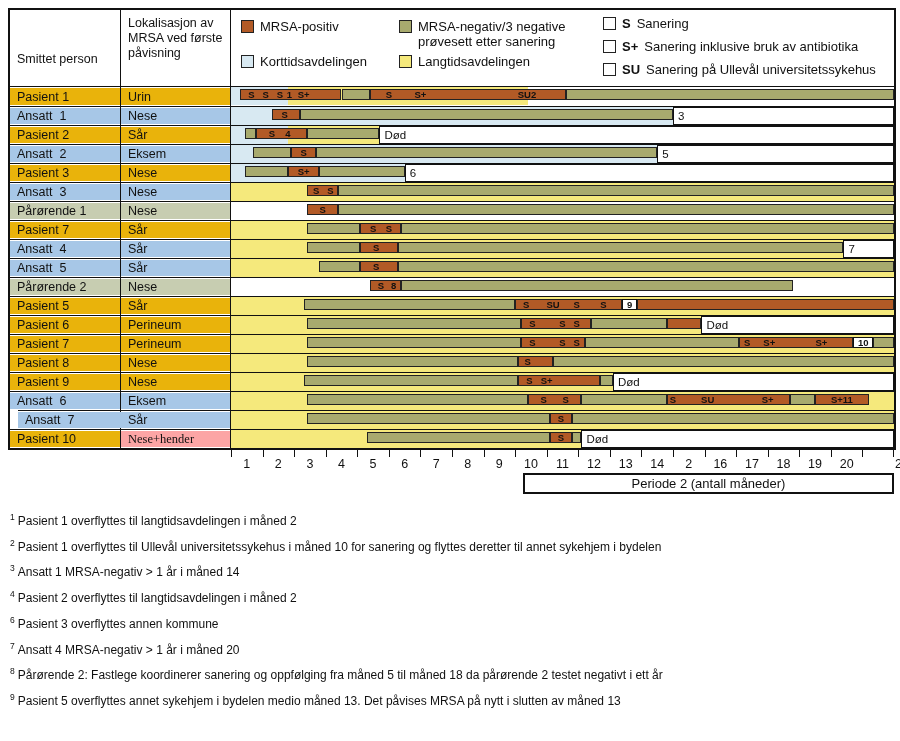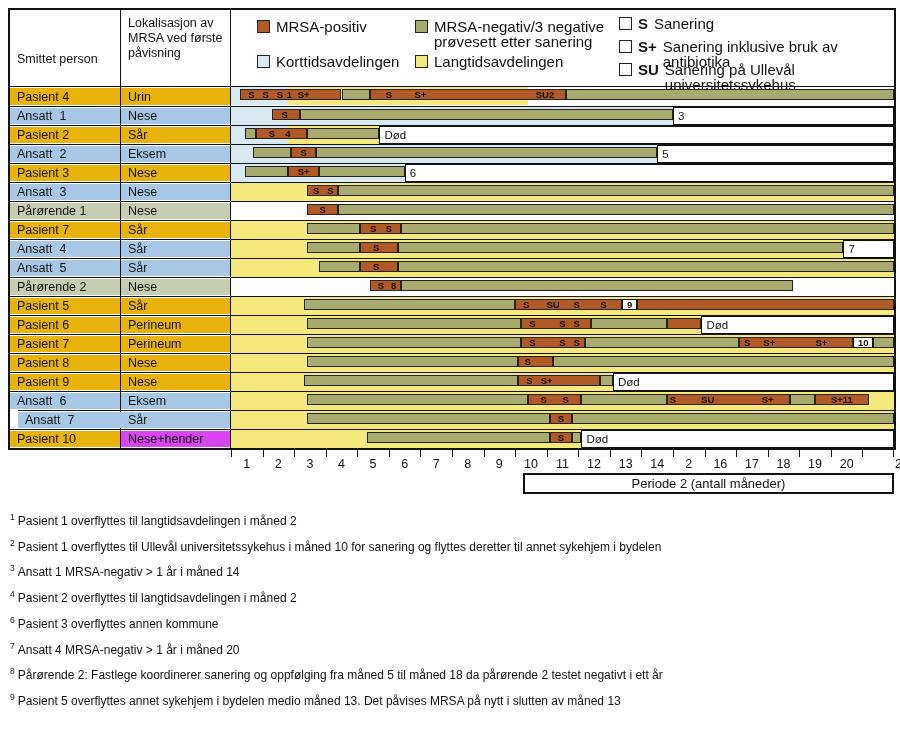--- a/index.html
+++ b/index.html
@@ -12,21 +12,21 @@
   .vline{position:absolute;top:0;bottom:0;width:1px;background:#111;}
   #hline-header{position:absolute;left:0;right:0;top:76px;height:1px;background:#111;}
 
   
   .hcell{position:absolute;top:0;height:76px;font-size:12.5px;line-height:15px;box-sizing:border-box;}
   #hcell-person{left:0;width:110px;padding:42px 0 0 7px;}
   #hcell-site{left:111px;width:109px;padding:6px 0 0 7px;}
 
   
   #legend{position:absolute;left:221px;top:0;width:663px;height:76px;}
-  .leg{position:absolute;font-size:15px;line-height:14.5px;white-space:nowrap;display:flex;align-items:flex-start;margin-left:16px;}
+  .leg{position:absolute;font-size:13px;line-height:14.5px;white-space:nowrap;display:flex;align-items:flex-start;}
   .leg .sw{width:13px;height:13px;border:1px solid #222;display:inline-block;margin-right:6px;flex:0 0 auto;box-sizing:border-box;}
   .leg .k{font-weight:bold;margin-right:6px;}
   .leg .t{white-space:normal;}
 
   
   .lrow{position:absolute;height:19px;box-sizing:border-box;}
   .lrow.bt{border-top:1px solid #111;}
   .lfill{position:absolute;left:0;right:0;top:1px;bottom:1px;display:flex;align-items:center;padding-left:7px;font-size:12.5px;box-sizing:border-box;white-space:pre;}
 
   
@@ -95,21 +95,21 @@
             <span class="t">Sanering på Ullevål universitetssykehus</span>
           </div>
         </div>
 
       <div class="vline" style="left:110px;"></div>
       <div class="vline" style="left:220px;"></div>
       <div id="hline-header"></div>
 
       <div id="labels-person">
           <div class="lrow" style="left: 0px; top: 77px; width: 110px;">
-            <div class="lfill" style="background: rgb(233, 179, 11);">Pasient 4</div>
+            <div class="lfill" style="background: rgb(233, 179, 11);">Pasient 1</div>
           </div>
           <div class="lrow bt" style="left: 0px; top: 96px; width: 110px;">
             <div class="lfill" style="background: rgb(167, 199, 231);">Ansatt  1</div>
           </div>
           <div class="lrow bt" style="left: 0px; top: 115px; width: 110px;">
             <div class="lfill" style="background: rgb(233, 179, 11);">Pasient 2</div>
           </div>
           <div class="lrow bt" style="left: 0px; top: 134px; width: 110px;">
             <div class="lfill" style="background: rgb(167, 199, 231);">Ansatt  2</div>
           </div>
@@ -208,39 +208,39 @@
           <div class="lrow bt" style="left: 111px; top: 362px; width: 109px;">
             <div class="lfill" style="background: rgb(233, 179, 11);">Nese</div>
           </div>
           <div class="lrow bt" style="left: 111px; top: 381px; width: 109px;">
             <div class="lfill" style="background: rgb(167, 199, 231);">Eksem</div>
           </div>
           <div class="lrow bt" style="left: 111px; top: 400px; width: 109px;">
             <div class="lfill" style="background: rgb(167, 199, 231);">Sår</div>
           </div>
           <div class="lrow bt" style="left: 111px; top: 419px; width: 109px;">
-            <div class="lfill" style="background: #d946ef;">Nese+hender</div>
+            <div class="lfill" style="background: #fca5a5; font-family: Liberation Serif, serif;">Nese+hender</div>
           </div>
         </div>
       <div id="rows">
           <div class="crow" style="top: 0px;">
             <div class="dep" style="left: 0px; width: 56.8286px; background: rgb(216, 233, 242);"></div>
             <div class="dep" style="left: 56.8286px; width: 239.943px; background: rgb(245, 233, 124);"></div>
             <div class="bar" style="left: 9.47143px; width: 101.029px; background: rgb(178, 90, 38);"></div>
             <div class="bar" style="left: 110.5px; width: 28.4143px; background: rgb(168, 170, 110);"></div>
             <div class="bar" style="left: 138.914px; width: 195.743px; background: rgb(178, 90, 38);"></div>
             <div class="bar" style="left: 334.657px; width: 328.343px; background: rgb(168, 170, 110);"></div>
             <div class="mk" style="left: 20.5214px;">S</div>
             <div class="mk" style="left: 34.7286px;">S</div>
             <div class="mk" style="left: 48.9357px;">S</div>
             <div class="mk" style="left: 58.4071px;">1</div>
             <div class="mk" style="left: 72.6143px;">S+</div>
             <div class="mk" style="left: 157.857px;">S</div>
             <div class="mk" style="left: 189.429px;">S+</div>
-            <div class="mk" style="left: 314px;">SU2</div>
+            <div class="mk" style="left: 296px;">SU2</div>
           </div>
           <div class="crow bt" style="top: 19px;">
             <div class="dep" style="left: 0px; width: 442px; background: rgb(216, 233, 242);"></div>
             <div class="bar" style="left: 41.0429px; width: 28.4143px; background: rgb(178, 90, 38);"></div>
             <div class="bar" style="left: 69.4571px; width: 372.543px; background: rgb(168, 170, 110);"></div>
             <div class="endbox" style="left: 442px; width: 221px;">3</div>
             <div class="mk" style="left: 53.6714px;">S</div>
           </div>
           <div class="crow bt" style="top: 38px;">
             <div class="dep" style="left: 0px; width: 56.8286px; background: rgb(216, 233, 242);"></div>

